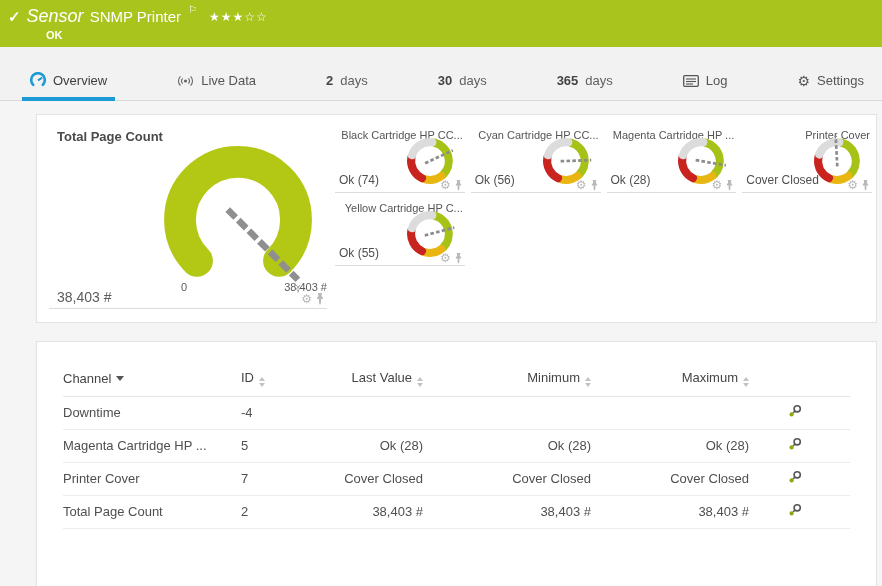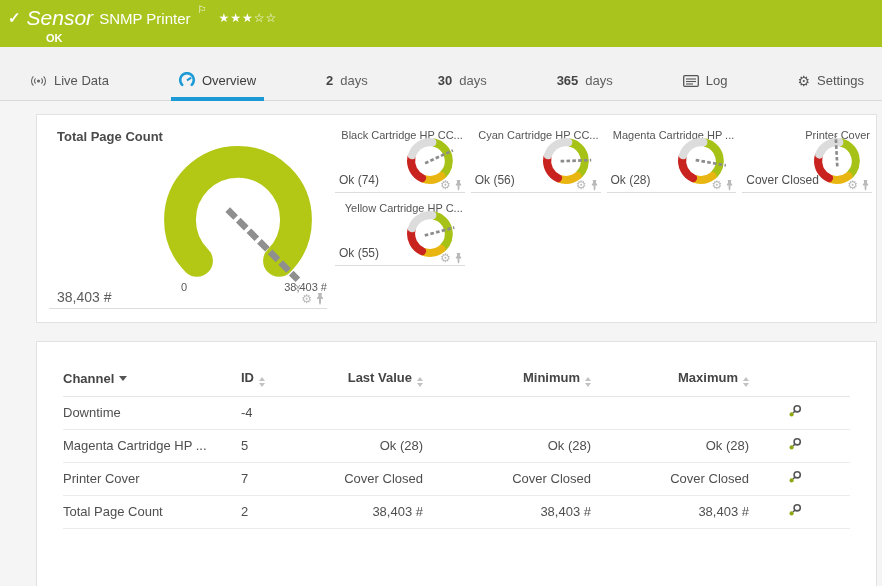--- a/index.html
+++ b/index.html
@@ -8,21 +8,21 @@
     font-family:"Liberation Sans", sans-serif;
     background:#f5f5f5;
     color:#4b4b4b;
     width:882px; height:586px;
     overflow:hidden;
   }
   
   .topbar { background:#a9c41d; color:#fff; padding:6px 10px 8px 8px; height:47px; }
   .title-row { display:flex; align-items:center; gap:6px; }
   .check { font-size:15px; font-weight:bold; }
-  .sensor-word { font-style:italic; font-size:21px; }
+  .sensor-word { font-style:italic; font-size:18px; }
   .sensor-name { font-size:15px; }
   .flag { font-size:10px; align-self:flex-start; margin:-2px 0 0 1px; }
   .stars { font-size:12px; letter-spacing:1px; margin-left:6px; }
   .status-ok { font-size:11px; font-weight:bold; margin:2px 0 0 38px; }
   
   .tabstrip { background:#f2f2f2; border-bottom:1px solid #d9d9d9;
               padding:16px 10px 0 22px; display:flex; justify-content:space-between;
               align-items:flex-end; height:54px; }
   .tab { display:flex; align-items:center; gap:7px; font-size:13px; color:#555;
          padding:6px 8px 9px; border-bottom:4px solid transparent; margin-bottom:-1px;
@@ -51,21 +51,21 @@
   .tiles-grid { flex:1; display:grid; grid-template-columns:repeat(4,1fr);
                 grid-auto-rows:68px; column-gap:6px; row-gap:5px; padding:4px 4px 0 8px; }
   .tile { position:relative; border-bottom:1px solid #dcdcdc; padding:4px 2px 0 4px; }
   .tile-small-title { font-size:11px; color:#555; white-space:nowrap; overflow:hidden;text-align:right; }
   .tile svg.gauge { position:absolute; right:8px; top:9px; }
   .tile-value { position:absolute; left:4px; bottom:5px; font-size:12px; color:#4f4f4f; }
   .tile .mini-icons { position:absolute; right:2px; bottom:1px; }
   
   .table-card { margin-top:18px; padding:20px 26px 0 26px; min-height:246px; }
   table { width:100%; border-collapse:collapse; font-size:13px; color:#4f4f4f; }
-  th { font-weight:bold; color:#454545; text-align:left; padding:8px 0 9px; cursor:pointer;
+  th { font-weight:normal; color:#454545; text-align:left; padding:8px 0 9px; cursor:pointer;
        border-bottom:1px solid #e6e6e6; white-space:nowrap; }
   td { padding:7px 0 8px; border-bottom:1px solid #ececec; }
   .col-ch { width:178px; } .col-id { width:62px; } .col-last { width:120px; }
   .col-min { width:168px; } .col-max { width:158px; } .col-tools { width:92px; }
   th.r, td.r { text-align:right; }
   td.tools, th.tools { text-align:center; }
   .sort { display:inline-flex; flex-direction:column; gap:2px; margin-left:5px; vertical-align:1px; }
   .sort i { width:0; height:0; border-left:3.5px solid transparent; border-right:3.5px solid transparent; }
   .sort .up { border-bottom:4px solid #c2c2c2; }
   .sort .dn { border-top:4px solid #c2c2c2; }
@@ -83,36 +83,36 @@
     <span class="check">✓</span>
     <span class="sensor-word">Sensor</span>
     <span class="sensor-name">SNMP Printer</span>
     <span class="flag">⚐</span>
     <span class="stars"><span>★★★</span><span>☆☆</span></span>
   </div>
   <div class="status-ok">OK</div>
 </header>
 
 <nav class="tabstrip">
+  <div class="tab active">
+    <svg width="16" height="16" viewBox="0 0 16 16">
+      <path d="M3.2 12.8 A6.8 6.8 0 1 1 12.8 12.8" fill="none" stroke="#1c9ad6" stroke-width="2.6" stroke-linecap="round"></path>
+      <line x1="8" y1="8.4" x2="12.2" y2="5.6" stroke="#1c9ad6" stroke-width="2"></line>
+    </svg>
+    <span>Overview</span>
+  </div>
   <div class="tab">
     <svg width="17" height="12" viewBox="0 0 17 12">
       <circle cx="8.5" cy="6" r="1.6" fill="#666"></circle>
       <path d="M5.6 3.4 A4 4 0 0 0 5.6 8.6" fill="none" stroke="#666" stroke-width="1.1"></path>
       <path d="M3.4 1.4 A6.5 6.5 0 0 0 3.4 10.6" fill="none" stroke="#666" stroke-width="1.1"></path>
       <path d="M11.4 3.4 A4 4 0 0 1 11.4 8.6" fill="none" stroke="#666" stroke-width="1.1"></path>
       <path d="M13.6 1.4 A6.5 6.5 0 0 1 13.6 10.6" fill="none" stroke="#666" stroke-width="1.1"></path>
     </svg>
     <span>Live Data</span>
-  </div>
-  <div class="tab active">
-    <svg width="16" height="16" viewBox="0 0 16 16">
-      <path d="M3.2 12.8 A6.8 6.8 0 1 1 12.8 12.8" fill="none" stroke="#1c9ad6" stroke-width="2.6" stroke-linecap="round"></path>
-      <line x1="8" y1="8.4" x2="12.2" y2="5.6" stroke="#1c9ad6" stroke-width="2"></line>
-    </svg>
-    <span>Overview</span>
   </div>
   <div class="tab">
     <span class="num">2</span>
       <span class="unit">days</span>
   </div>
   <div class="tab">
     <span class="num">30</span>
       <span class="unit">days</span>
   </div>
   <div class="tab">

